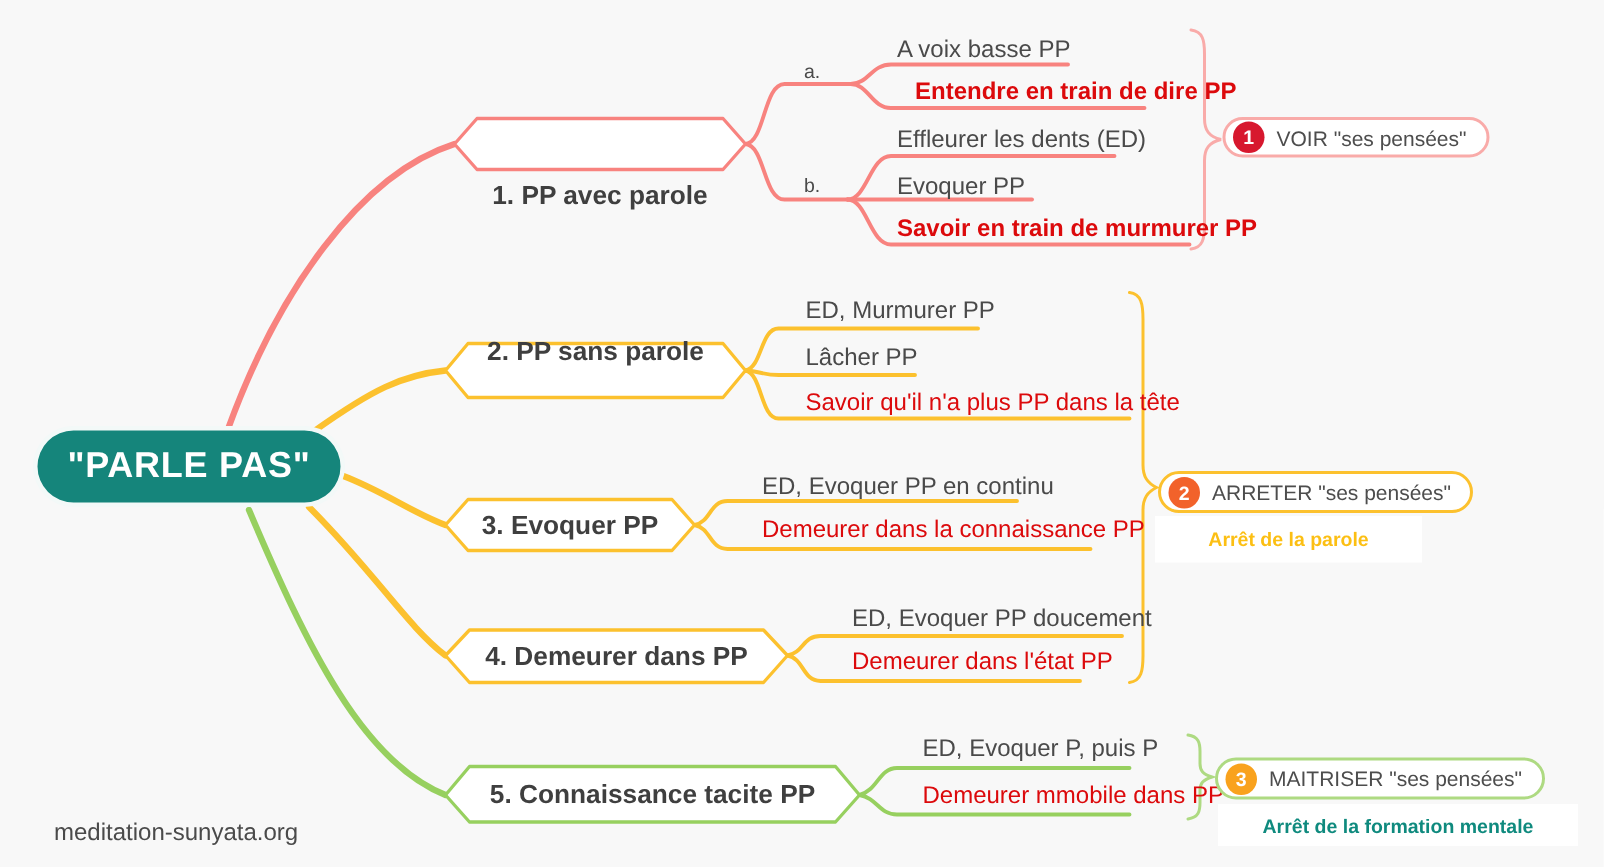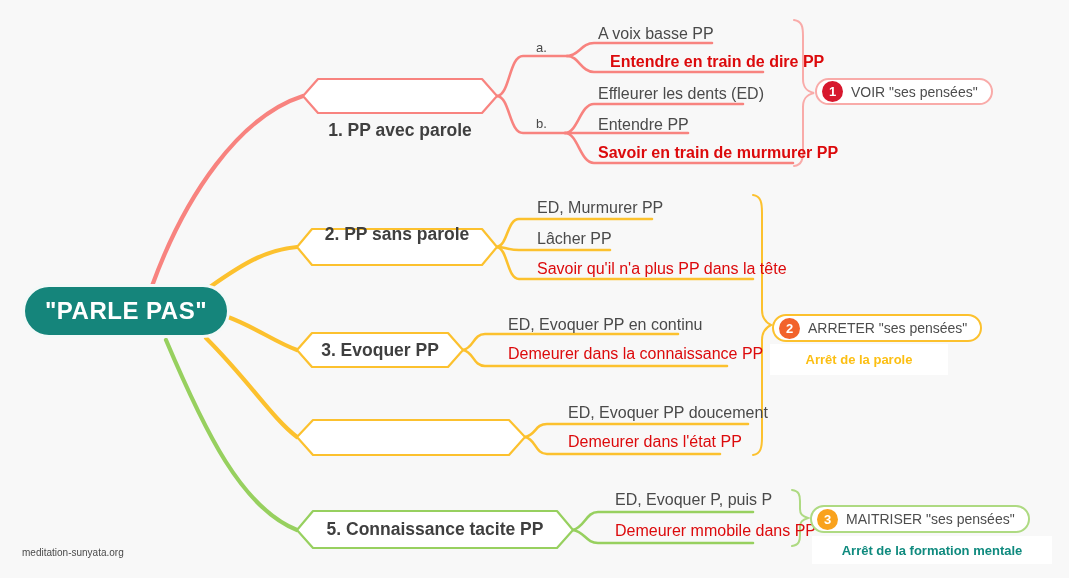--- a/index.html
+++ b/index.html
@@ -23,21 +23,21 @@
     background:var(--teal);border:3px solid rgba(255,255,255,.95);border-radius:30px;
     box-sizing:border-box;display:flex;align-items:center;justify-content:center;
     color:#fff;font-weight:bold;font-size:24px;letter-spacing:.5px;z-index:3;}
   .pill{position:absolute;background:#fff;height:28px;border-radius:15px;
     display:flex;align-items:center;gap:8px;padding:0 13px 0 5px;box-sizing:border-box;z-index:3;}
   .badge{width:21px;height:21px;border-radius:50%;color:#fff;font-weight:bold;font-size:13px;
     display:flex;align-items:center;justify-content:center;flex:0 0 auto;}
   .pill-text{font-size:14px;color:#4d4d4d;white-space:nowrap;}
   .caption{position:absolute;background:#fff;display:flex;align-items:center;justify-content:center;
     font-weight:bold;font-size:13px;white-space:nowrap;z-index:2;}
-  .watermark{position:absolute;left:22px;top:547px;font-size:10px;color:#4a4a4a;z-index:2;}
+  .watermark{position:absolute;left:36px;top:547px;font-size:16px;color:#4a4a4a;z-index:2;}
 </style>
 </head>
 <body>
 
 <div id="canvas">
 
   <svg width="1069" height="578" viewBox="0 0 1069 578">
 
     <path class="main pk" d="M 152,286 C 185,195 240,116 303,96"></path>
     <path class="main yl" d="M 210,287 C 248,260 268,250 297,247"></path>
@@ -77,29 +77,30 @@
     <polygon class="hex gr" points="297,530 313,511 557,511 573,530 557,548 313,548"></polygon>
   </svg>
 
   <div class="root-node">
     <span>"PARLE PAS"</span>
   </div>
 
   <div class="node-title" style="left:303px;top:79px;width:194px;height:24px;margin-top:39px;">1. PP avec parole</div>
   <div class="node-title" style="left:297px;top:216px;width:200px;height:36px;">2. PP sans parole</div>
   <div class="node-title" style="left:297px;top:333px;width:166px;height:34px;">3. Evoquer PP</div>
+  <div class="node-title" style="left:297px;top:420px;width:228px;height:35px;">4. Demeurer dans PP</div>
   <div class="node-title" style="left:297px;top:511px;width:276px;height:37px;">5. Connaissance tacite PP</div>
 
   <span class="group-label" style="left:536px;top:40px;">a.</span>
   <span class="group-label" style="left:536px;top:116px;">b.</span>
 
   <span class="leaf" style="left:598px;top:25px;">A voix basse PP</span>
   <span class="leaf red bold" style="left:610px;top:53px;text-align:center;">Entendre en train de dire PP</span>
   <span class="leaf" style="left:598px;top:85px;">Effleurer les dents (ED)</span>
-  <span class="leaf" style="left:598px;top:116px;">Entendre PP</span>
+  <span class="leaf" style="left:598px;top:116px;">Evoquer PP</span>
   <span class="leaf red bold" style="left:598px;top:144px;">Savoir en train de murmurer PP</span>
 
   <span class="leaf" style="left:537px;top:199px;">ED, Murmurer PP</span>
   <span class="leaf" style="left:537px;top:230px;">Lâcher PP</span>
   <span class="leaf red" style="left:537px;top:260px;">Savoir qu'il n'a plus PP dans la tête</span>
 
   <span class="leaf" style="left:508px;top:316px;">ED, Evoquer PP en continu</span>
   <span class="leaf red" style="left:508px;top:345px;">Demeurer dans la connaissance PP</span>
 
   <span class="leaf" style="left:568px;top:404px;">ED, Evoquer PP doucement</span>

